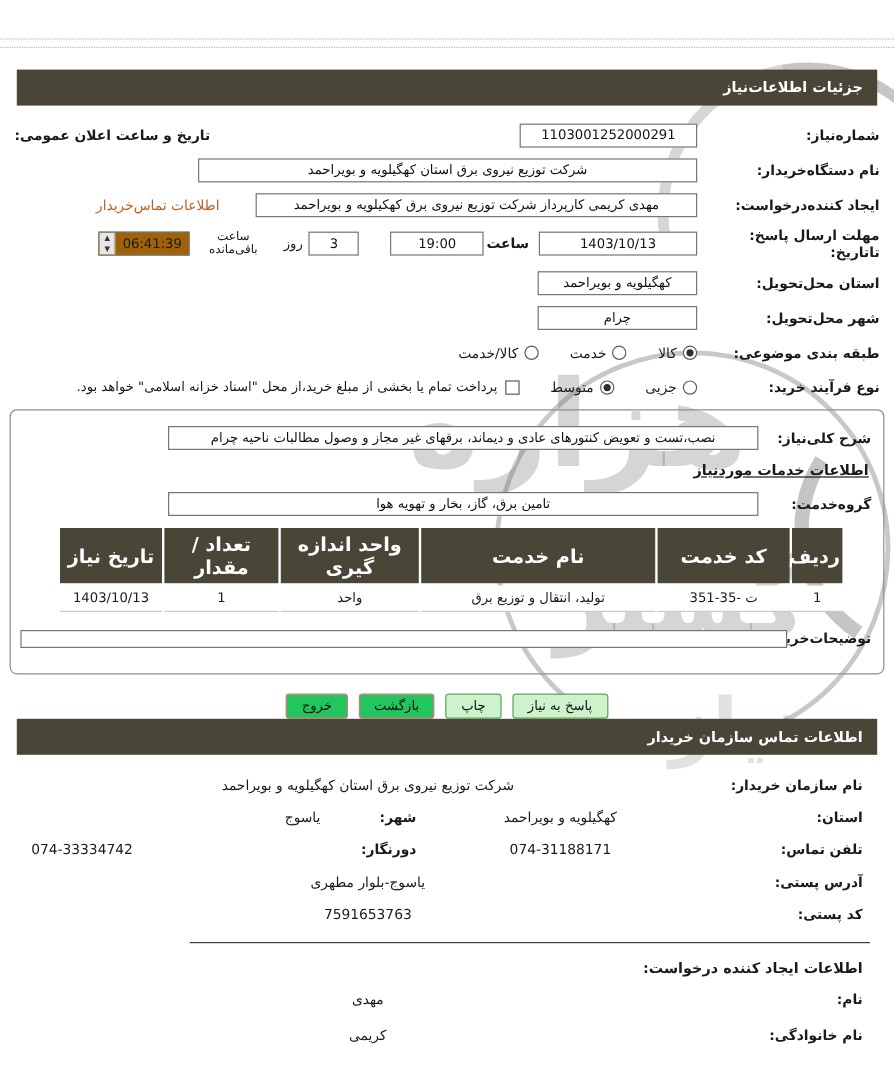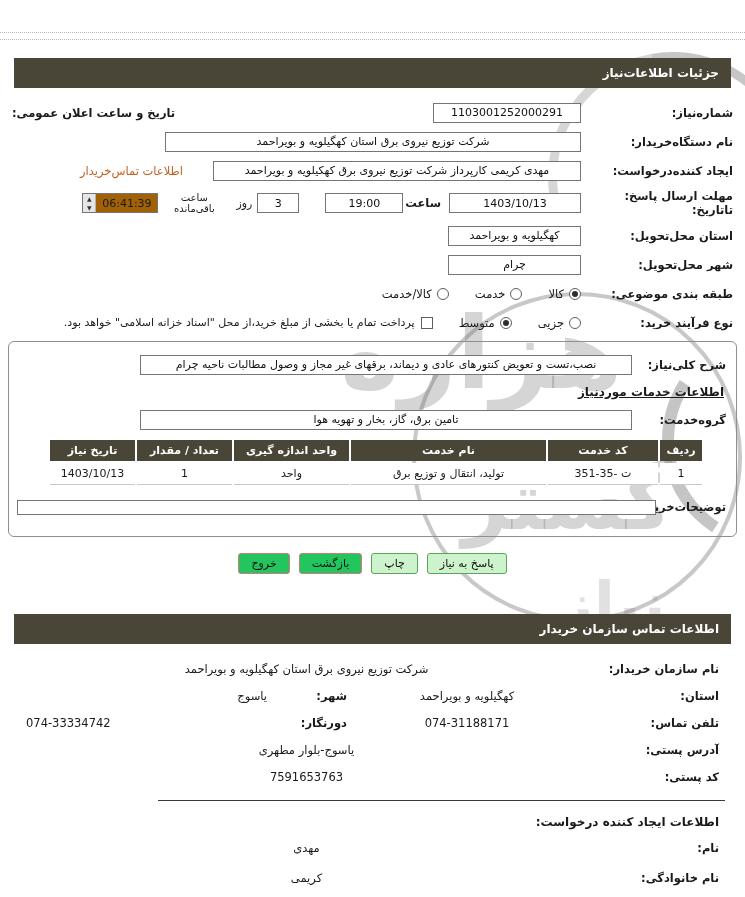--- a/index.html
+++ b/index.html
@@ -29,21 +29,21 @@
 
   .topstrip, .bar, .form, .needbox, .btnrow, .contact { position: relative; z-index: 1; }
 
   
   .topstrip { height: 58px; padding-top: 32px; }
   .dotline { border-top: 1px dotted #b8b8b8; margin-bottom: 6px; }
 
   
   .bar { height: 30px; margin: 0 14px; background: #4a4637; color: #fff;
     display: flex; align-items: center; padding: 0 12px; font-size: 12px; font-weight: bold; }
-  .bar2 { margin-top: 40px; margin-bottom: 4px; }
+  .bar2 { margin-bottom: 4px; }
 
   
   .form { padding: 14px 12px 0; }
   .frow { display: flex; align-items: center; margin-bottom: 8px; min-height: 21px; }
   .lbl { font-weight: bold; }
   .w { width: 152px; flex: none; }
   .ibox { border: 1px solid #757575; background: #fff; height: 20px; padding: 0 4px;
     font-family: "DejaVu Sans", sans-serif; font-size: 11px; text-align: center; color: #111; }
   .push { margin-right: auto; }
   .announce { margin-right: 6px; margin-left: 56px; }
@@ -67,21 +67,21 @@
   .clbl { font-size: 11px; }
 
   
   .needbox { margin: 6px 8px 0; border: 1px solid #8f8f8f; border-radius: 6px;
     padding: 12px 10px 10px 8px; background: transparent; }
   .lbl2 { width: 94px; flex: none; }
   .big { width: 492px; }
   .subtitle { font-weight: bold; font-size: 12px; margin: 10px 2px 10px; text-decoration: underline; }
   .stable { border-collapse: separate; border-spacing: 2px; table-layout: fixed;
     width: 642px; margin: 6px 22px 4px 40px; }
-  .stable th { background: #4a4637; color: #fff; font-size: 11px; font-weight: bold;
+  .stable th { background: #4a4637; color: #fff; font-size: 16px; font-weight: bold;
     padding: 4px 2px; text-align: center; }
   .stable td { background: #fff; font-size: 11px; padding: 4px 2px; text-align: center;
     border-bottom: 1px solid #c9c9c9; }
   .notes { margin-top: 10px; align-items: center; }
   .nlbl { width: 66px; flex: none; line-height: 1.15; }
   .notesbox { flex: 1; height: 15px; margin-right: 4px; }
 
   
   .btnrow { display: flex; justify-content: center; gap: 9px; margin-top: 16px; }
   .btn { font-family: "DejaVu Sans", sans-serif; font-size: 11px; padding: 3px 12px;

